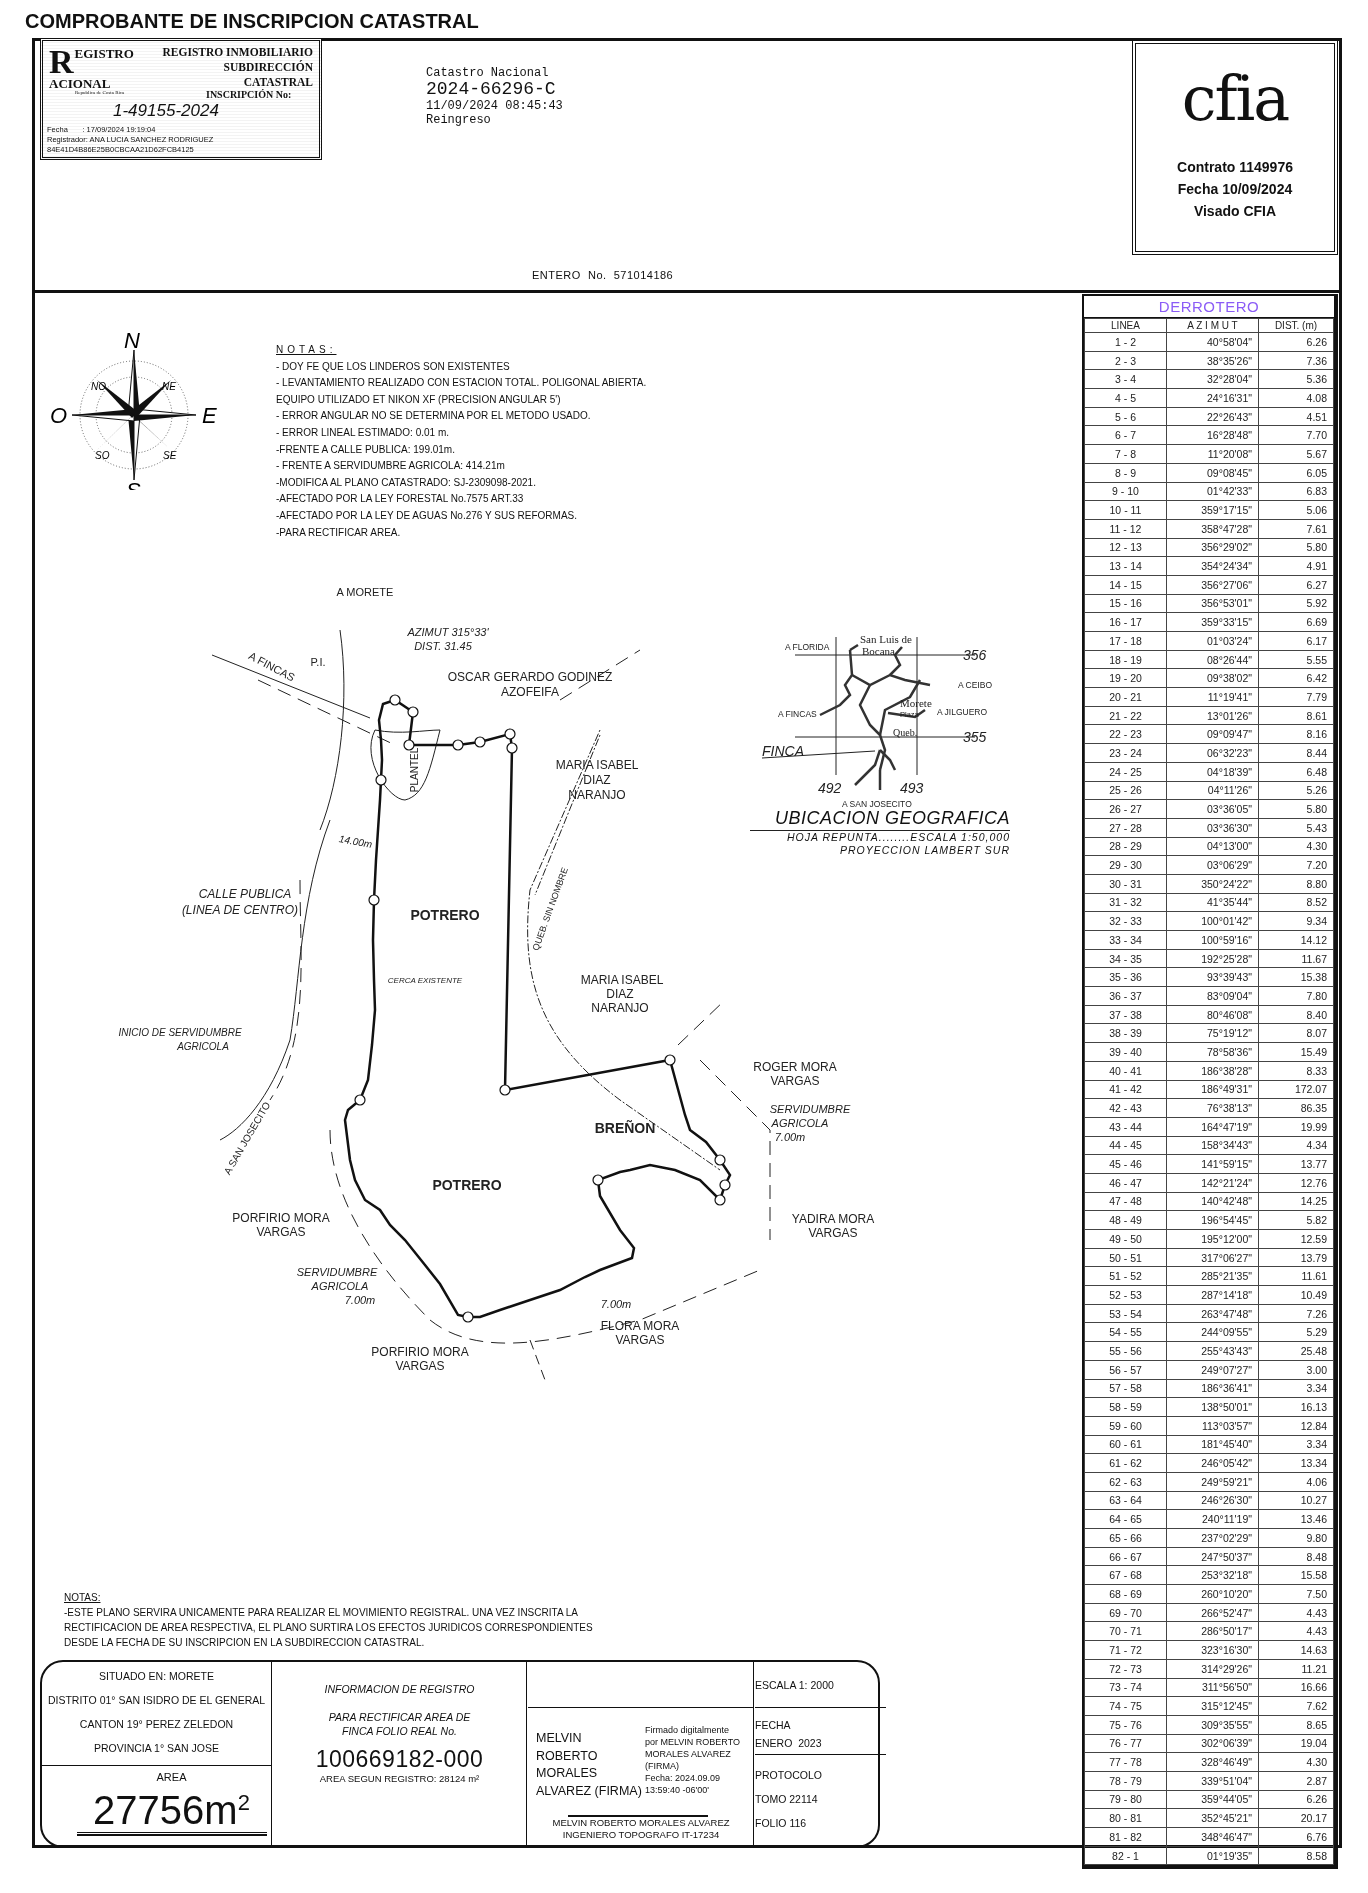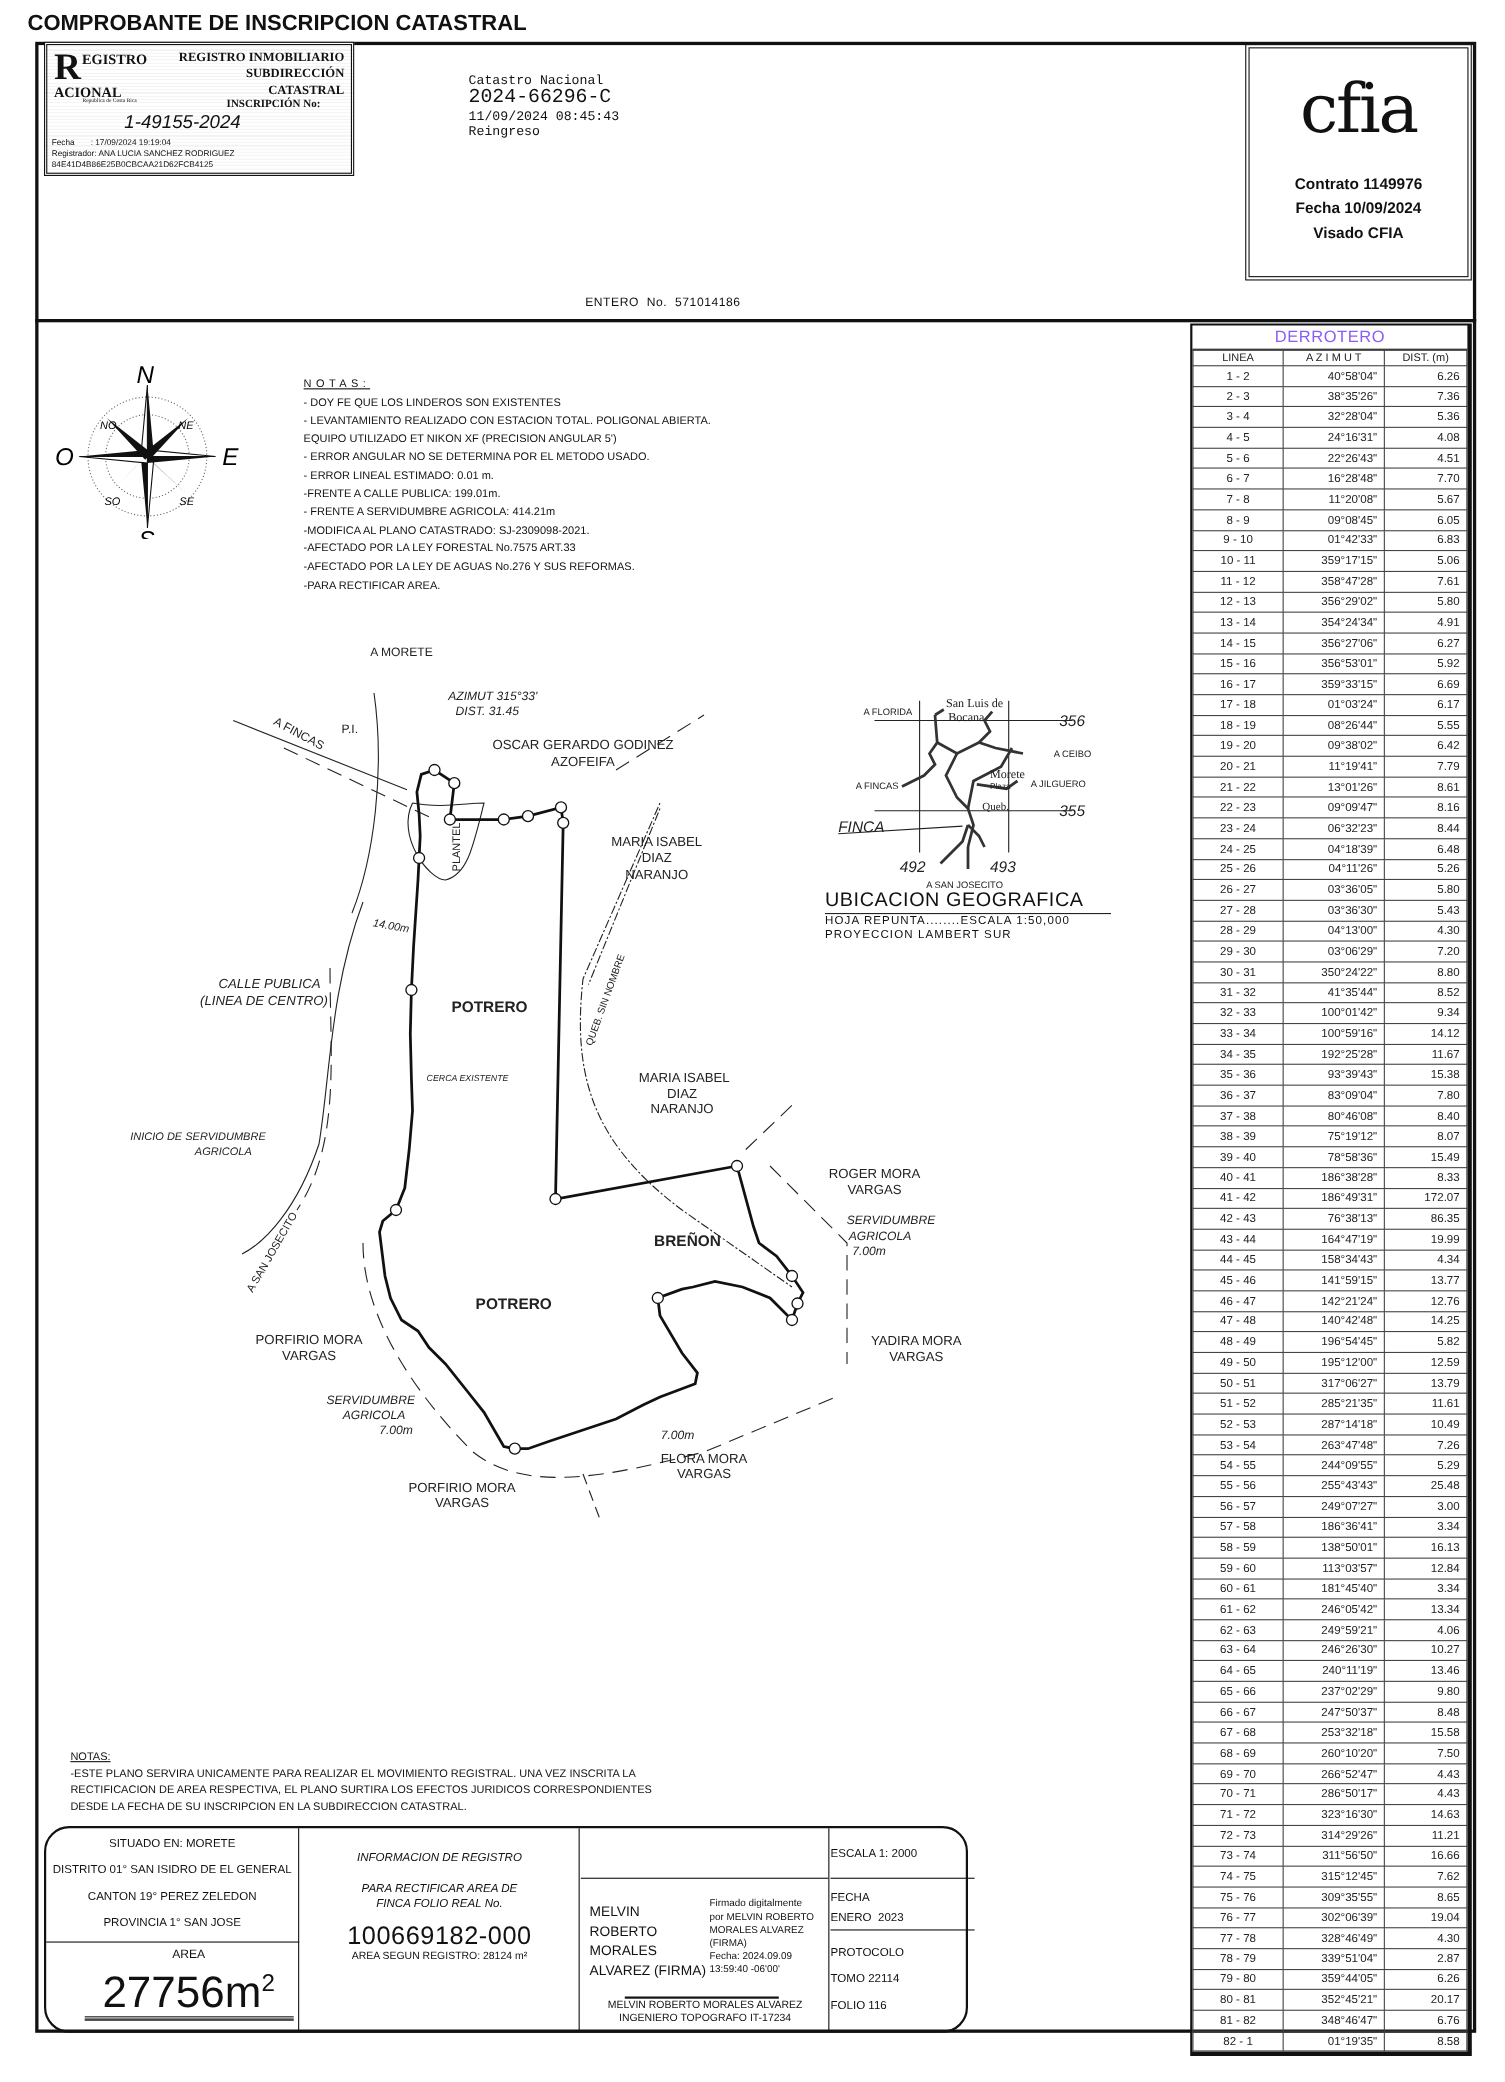--- a/index.html
+++ b/index.html
@@ -33,21 +33,21 @@
   .derr td.l { text-align: center; width: 82px; }
   .derr td.a { text-align: right; width: 92px; }
   .derr td.d { text-align: right; }
   
   .notas { left: 276px; top: 342px; font-size: 10px; line-height: 16.6px; }
   .notas .h { text-decoration: underline; letter-spacing: 4px; }
   .compass { left: 42px; top: 330px; width: 180px; height: 160px; }
   .map { left: 60px; top: 580px; width: 1020px; height: 800px; }
   .map text { font-family: "Liberation Sans", sans-serif; fill: #222; }
   .ubic { left: 740px; top: 625px; width: 280px; height: 240px; }
-  .ubic-title { left: 750px; top: 808px; width: 260px; text-align: left; }
+  .ubic-title { left: 750px; top: 808px; width: 260px; text-align: right; font-style: italic; }
   .ubic-title .t { font-size: 18px; letter-spacing: 0.5px; border-bottom: 1px solid #222; padding-bottom: 1px; }
   .ubic-title .s { font-size: 10.5px; letter-spacing: 1px; line-height: 13px; }
   
   .fnotes { left: 64px; top: 1590px; font-size: 10px; line-height: 15px; }
   .fnotes .h { text-decoration: underline; }
   .footbox { left: 40px; top: 1660px; width: 840px; height: 188px; border: 2px solid #111; border-radius: 23px; }
   .fcell { position: absolute; border-right: 1.5px solid #111; }
   .loc { left: 0; top: 0; width: 230px; height: 184px; text-align: center; font-size: 10.5px; }
   .loc .ln { height: 24px; line-height: 24px; }
   .loc .area { position: absolute; left: 0; top: 103px; width: 230px; border-top: 1.5px solid #111; height: 81px; padding-left: 29px; }

